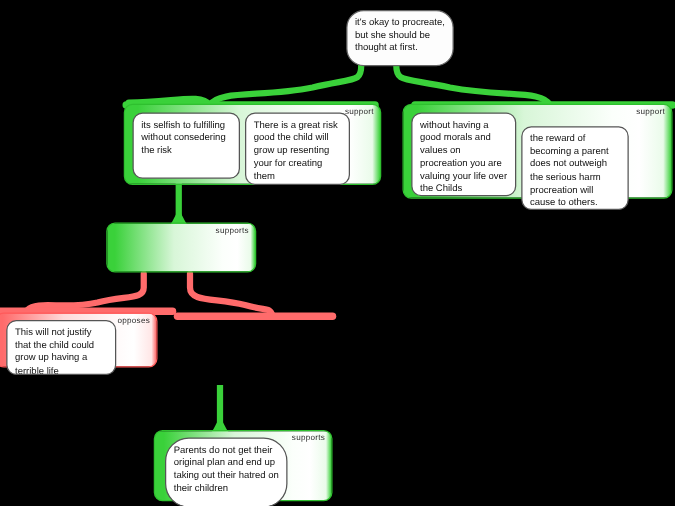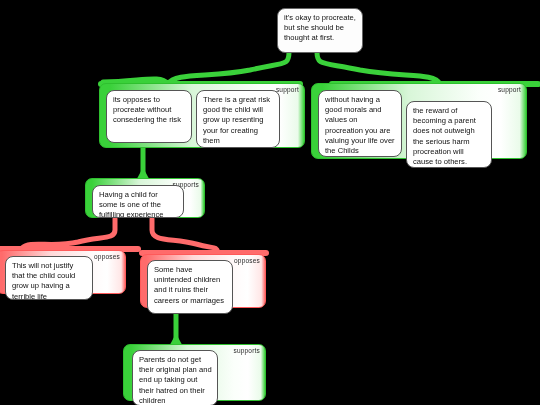--- a/index.html
+++ b/index.html
@@ -77,65 +77,56 @@
     <path d="M 115 219 L 115 230 C 115 240, 100 236, 78 242 C 52 248, 30 240, 22 248" fill="none" stroke="#ff6b6b" stroke-width="5" stroke-linecap="round" stroke-linejoin="round"></path>
     <path d="M 0 249 L 138 249" fill="none" stroke="#ff6b6b" stroke-width="6" stroke-linecap="round"></path>
 
     <path d="M 152 219 L 152 230 C 152 242, 172 238, 196 244 C 214 249, 216 246, 218 252" fill="none" stroke="#ff6b6b" stroke-width="5" stroke-linecap="round" stroke-linejoin="round"></path>
     <path d="M 142 253 L 266 253" fill="none" stroke="#ff6b6b" stroke-width="6" stroke-linecap="round"></path>
 
     <path d="M 176 308 L 176 342" fill="none" stroke="#3ad13a" stroke-width="5" stroke-linecap="butt"></path>
     <path d="M 169 346 C 172 342, 173 338, 176 334 C 179 338, 180 342, 183 346 Z" fill="#3ad13a" stroke="none"></path>
   </svg>
 
-  <div class="card root" style="left:277px;top:8px;width:86px;height:45px;">
+  <div class="card root" style="left:277px;top:8px;width:86px;height:45px;border-radius:14px;">
     <span>it's okay to procreate, but she should be thought at first.</span>
   </div>
 
   <div class="group support" style="left:99px;top:83px;width:206px;height:65px;">
     <span class="badge">support</span>
     <div class="card" style="left:6px;top:6px;width:86px;height:53px;">
-      <span>its opposes to procreate without consedering the risk</span>
+      <span>its selfish to fulfilling without consedering the risk</span>
     </div>
     <div class="card" style="left:96px;top:6px;width:84px;height:58px;">
       <span>There is a great risk good the child will grow up resenting your for creating them</span>
     </div>
   </div>
 
-  <div class="group support" style="left:311px;top:83px;width:216px;height:76px;padding-left:12px;">
+  <div class="group support" style="left:322px;top:83px;width:216px;height:76px;padding-left:12px;">
     <span class="badge">support</span>
     <div class="card" style="left:6px;top:6px;width:84px;height:67px;">
       <span>without having a good morals and values on procreation you are valuing your life over the Childs</span>
     </div>
     <div class="card" style="left:94px;top:6px;width:86px;height:67px;margin-top:11px;">
       <span>the reward of becoming a parent does not outweigh the serious harm procreation will cause to others.</span>
     </div>
   </div>
 
   <div class="group support" style="left:85px;top:178px;width:120px;height:40px;">
     <span class="badge">supports</span>
-    <div class="card" style="left:6px;top:6px;width:92px;height:33px;">
-      <span>Having a child for some is one of the fulfilling experience</span>
-    </div>
   </div>
 
   <div class="group oppose" style="left:-4px;top:250px;width:130px;height:44px;">
     <span class="badge">opposes</span>
     <div class="card" style="left:8px;top:5px;width:88px;height:44px;">
       <span>This will not justify that the child could grow up having a terrible life</span>
     </div>
   </div>
 
-  <div class="group oppose" style="left:140px;top:254px;width:126px;height:54px;">
-    <span class="badge">opposes</span>
-    <div class="card" style="left:6px;top:5px;width:86px;height:54px;">
-      <span>Some have unintended children and it ruins their careers or marriages</span>
-    </div>
-  </div>
 
   <div class="group support" style="left:123px;top:344px;width:143px;height:57px;">
     <span class="badge">supports</span>
-    <div class="card" style="left:8px;top:5px;width:86px;height:56px;">
+    <div class="card" style="left:8px;top:5px;width:98px;height:56px;border-radius:19px;">
       <span>Parents do not get their original plan and end up taking out their hatred on their children</span>
     </div>
   </div>
 
 </div>
 
 </body></html>

